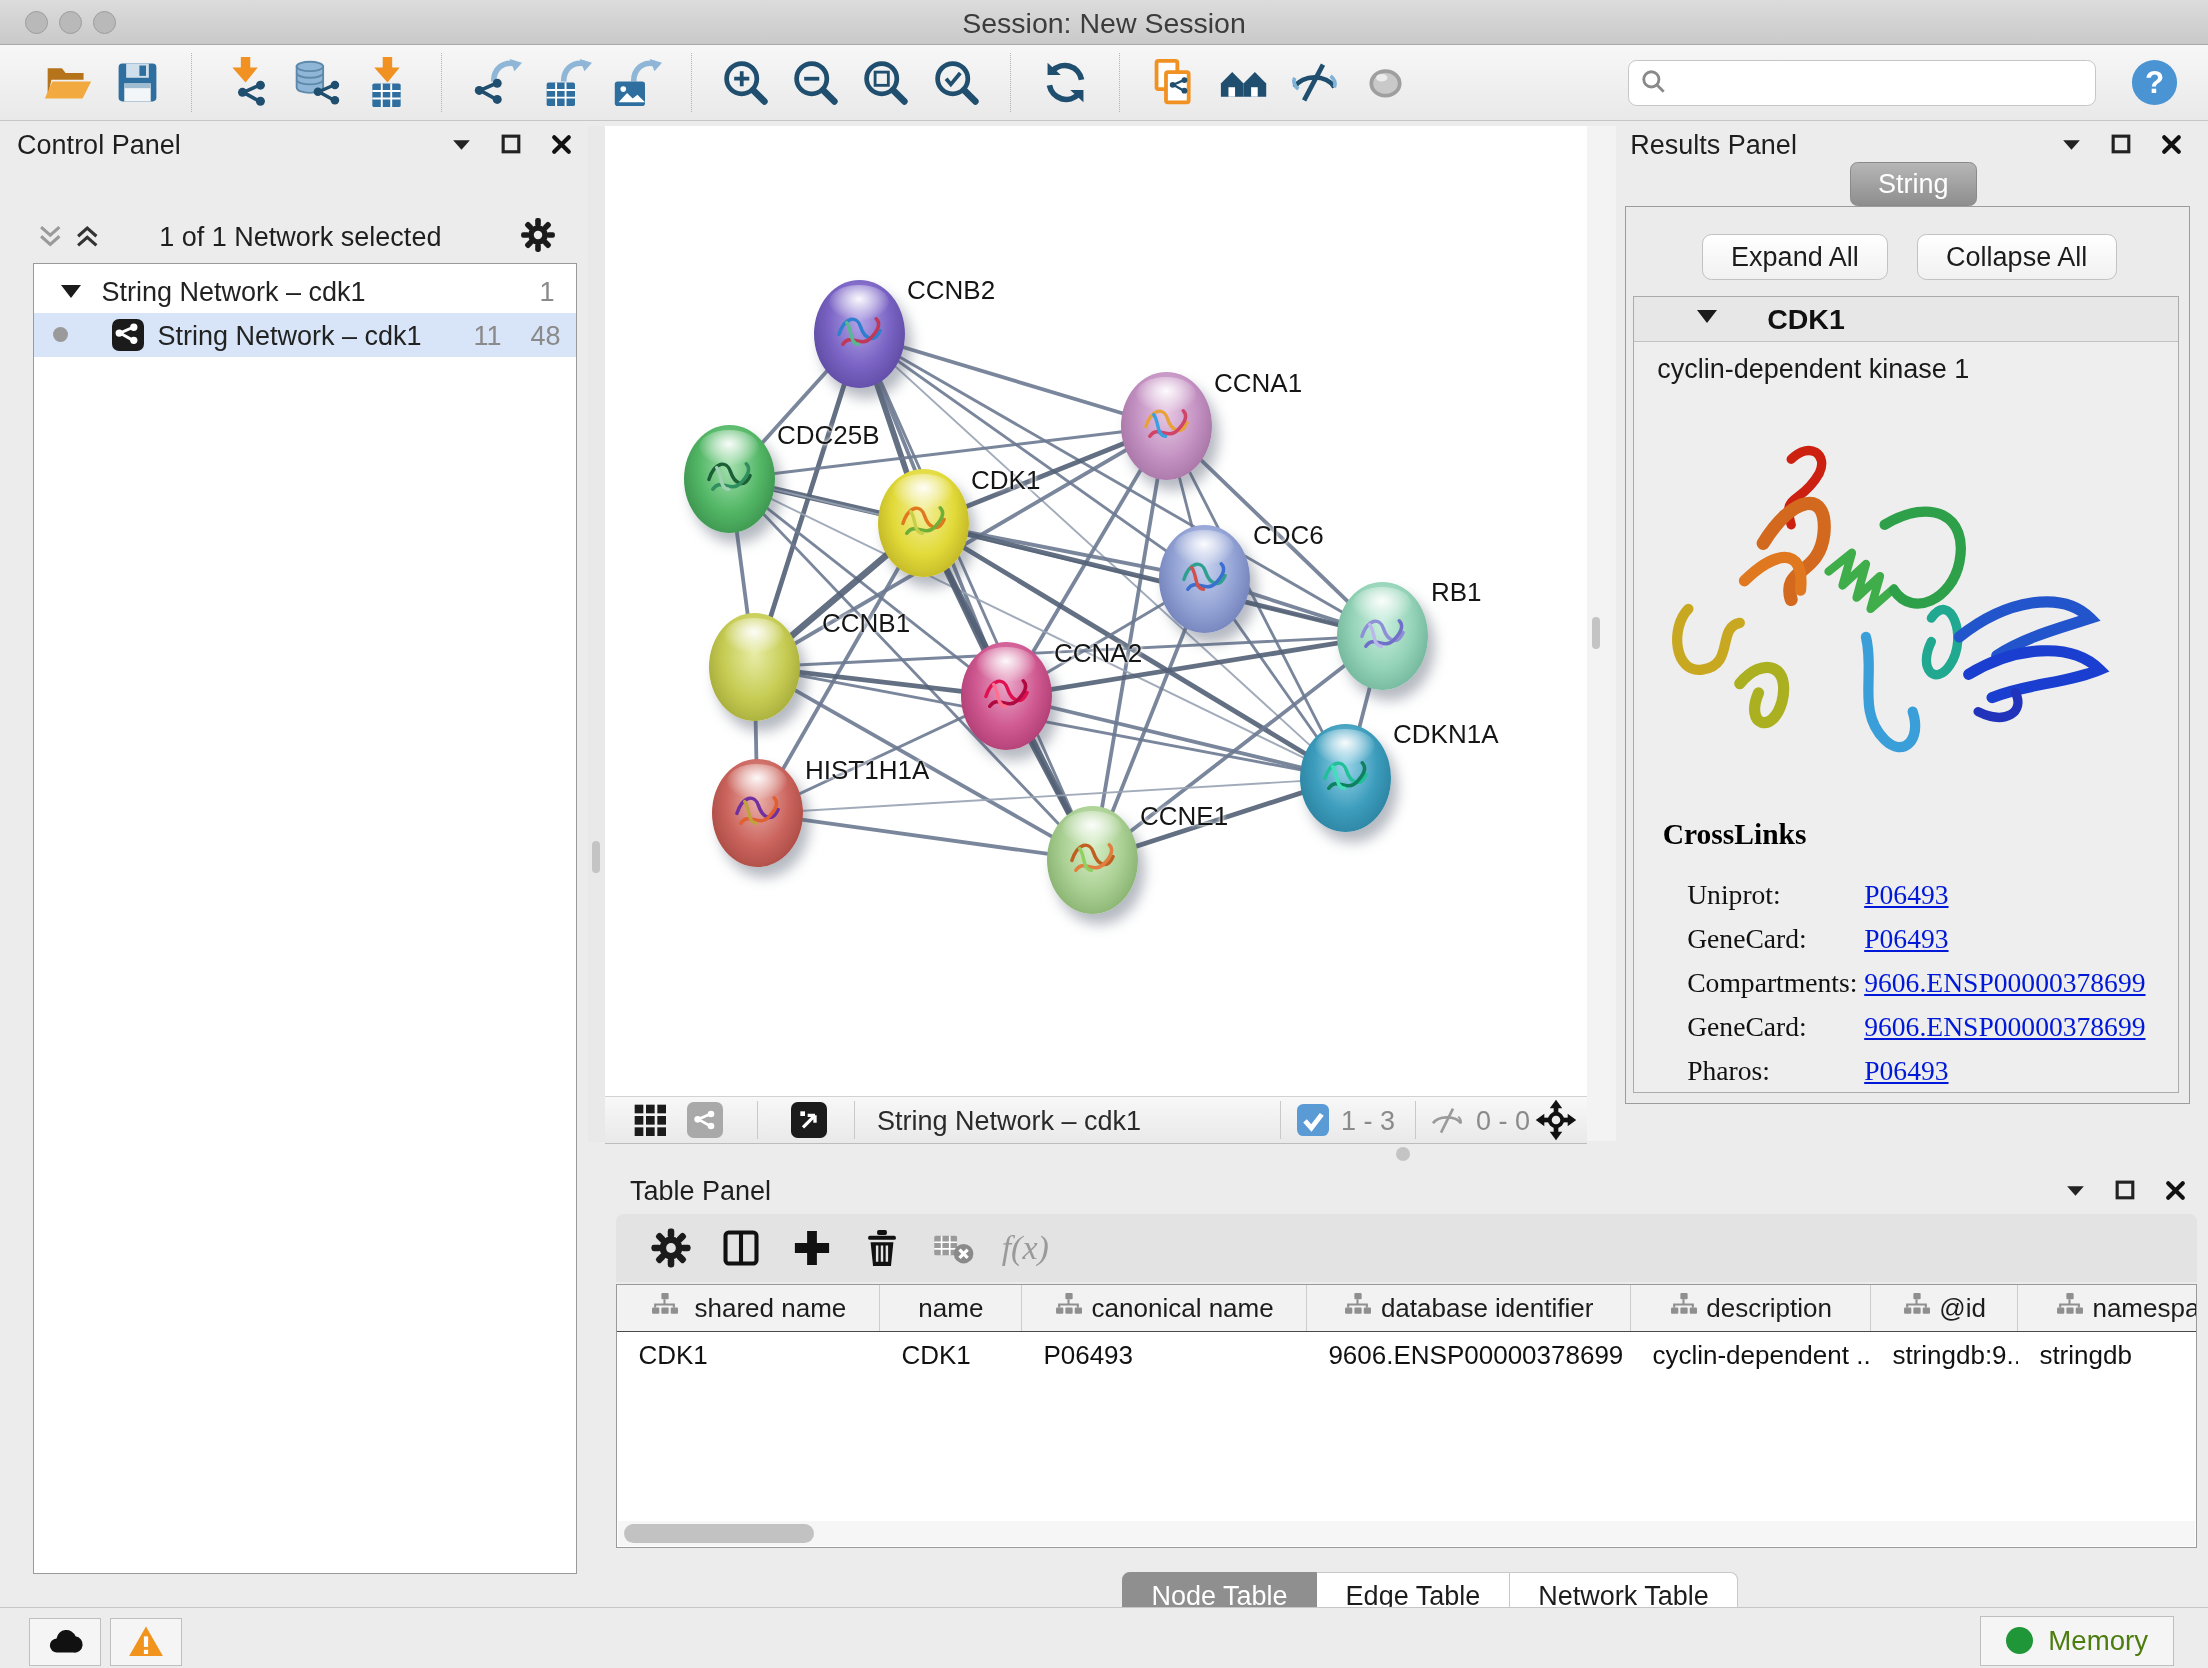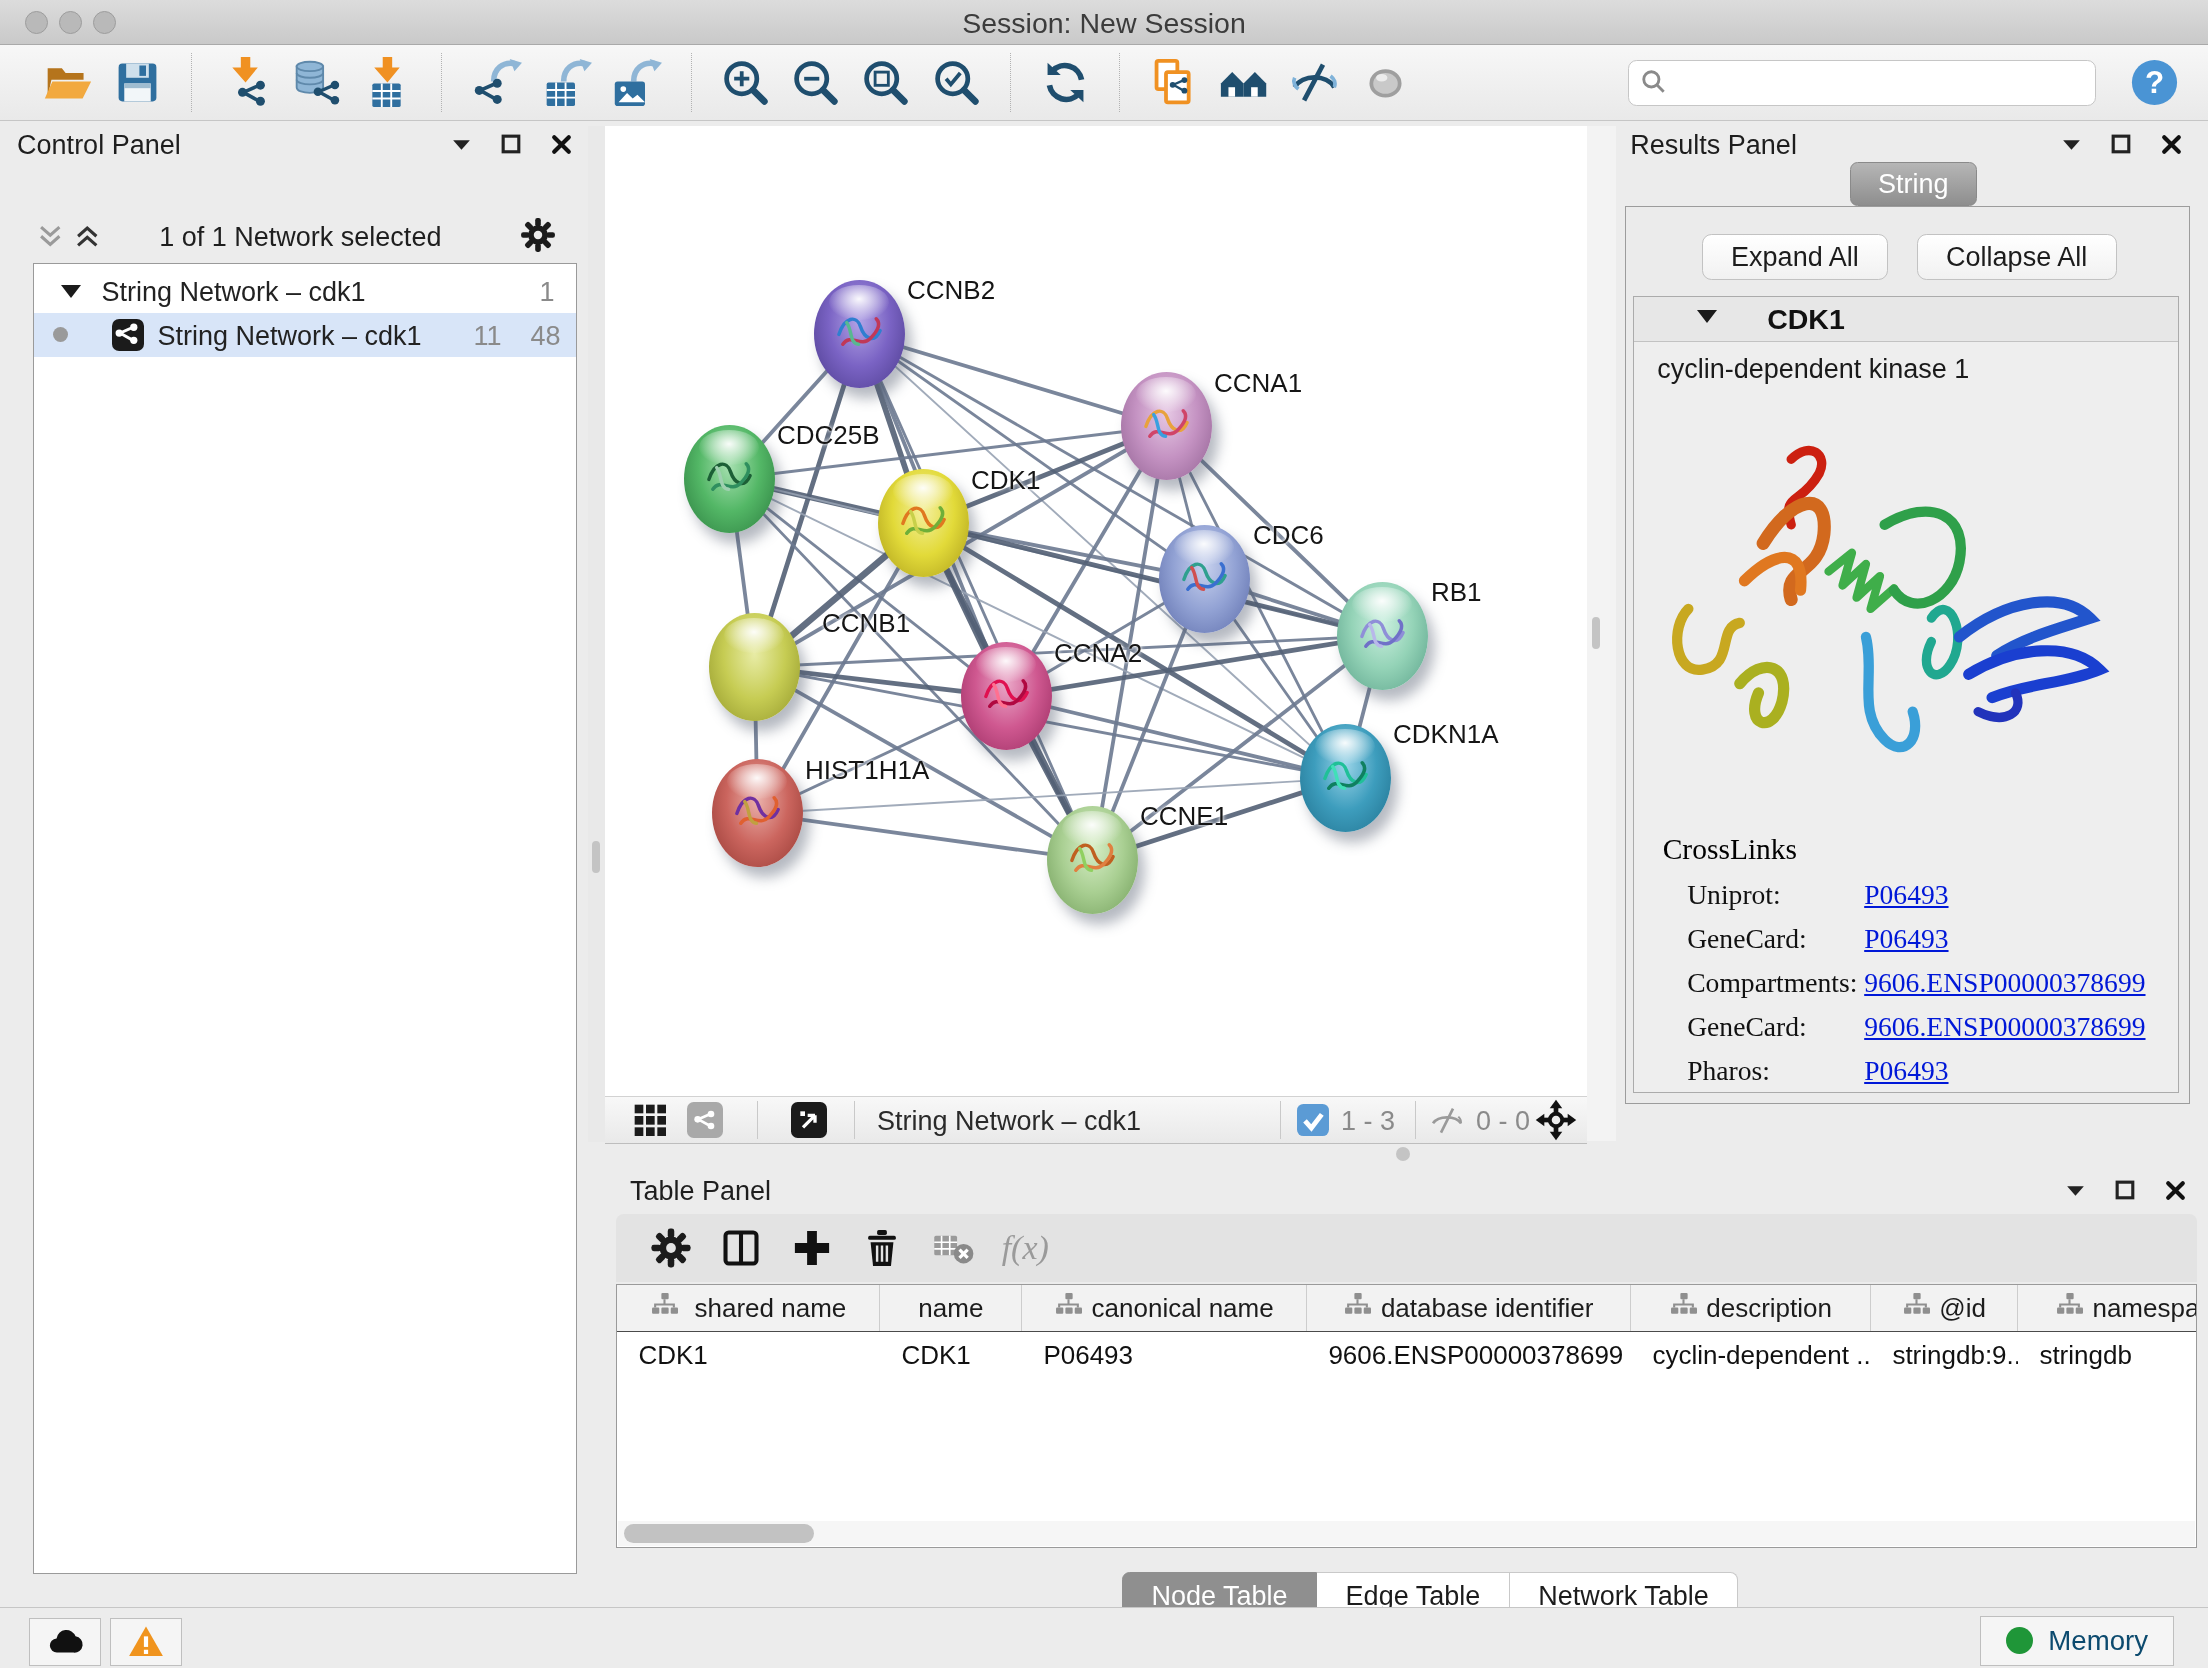--- a/index.html
+++ b/index.html
@@ -80,21 +80,21 @@
           border:1.9px solid #9c9c9c;box-sizing:border-box;}
   .rp-btn{position:absolute;top:27px;height:46px;font-size:27px;background:linear-gradient(#ffffff,#f1f1f1);
           border:1px solid #c2c2c2;border-radius:9.5px;padding:0 28.5px;line-height:44px;color:#1c1c1c;}
   .rp-sec{position:absolute;left:7.6px;top:89px;width:546px;height:797px;border:1px solid #ababab;
           background:#eeeeee;box-sizing:border-box;}
   .rp-sec-head{position:absolute;left:0;top:0;width:100%;height:44px;border-bottom:1px solid #c2c2c2;background:#e7e7e7;}
   .rp-gene{position:absolute;left:133px;top:5.7px;font-size:28.5px;font-weight:bold;color:#111;}
   .rp-desc{position:absolute;left:23px;top:57px;font-size:27px;color:#1a1a1a;}
   .protein{position:absolute;left:17px;top:103px;}
   .serif{font-family:"Liberation Serif",serif;}
-  .cl-title{position:absolute;left:28.5px;top:521px;font-size:29.5px;font-weight:normal;color:#000;margin-top:15px;}
+  .cl-title{position:absolute;left:28.5px;top:521px;font-size:29.5px;font-weight:bold;color:#000;}
   .clrows{position:absolute;left:53px;top:582px;width:476px;}
   .clrow{height:44px;font-size:27.6px;position:relative;}
   .cllabel{position:absolute;left:0;color:#111;}
   .cllink{position:absolute;left:177px;color:#0018d8;text-decoration:underline;}
   
   .table-panel{left:605px;top:1172px;width:1604px;height:422px;background:#ececec;}
   .tp-title{position:absolute;left:25px;top:3.8px;}
   .tp-toolbar{position:absolute;left:11.4px;top:42px;width:1581px;height:68px;background:#e3e3e3;
               border-radius:7.6px 7.6px 0 0;display:flex;align-items:center;padding-left:19px;box-sizing:border-box;}
   .tp-toolbar .ti{width:44px;height:44px;margin:0 13.3px;}
@@ -114,21 +114,21 @@
   .tp-tab{font-size:27px;padding:7.6px 28.5px;background:#fff;border:1px solid #c9c9c9;border-left:none;color:#1c1c1c;}
   .tp-tab:first-child{border-left:1px solid #c9c9c9;border-radius:7.6px 0 0 7.6px;}
   .tp-tab:last-child{border-radius:0 7.6px 7.6px 0;}
   .tp-tab.active{background:#8f8f8f;color:#fff;border-color:#8f8f8f;}
   
   .statusbar{left:0;top:1607px;width:2208px;height:61px;background:#ececec;border-top:1.9px solid #c6c6c6;}
   .sb-btn{position:absolute;top:9.5px;width:70px;height:46px;background:#f5f5f5;border:1.9px solid #bfbfbf;
           display:flex;align-items:center;justify-content:center;}
   .sb-btn svg{width:38px;height:38px;}
   .mem-btn{position:absolute;right:34px;top:7.6px;height:48px;background:#f5f5f5;border:1.9px solid #bfbfbf;
-           display:flex;align-items:center;padding:0 25px;gap:15px;font-size:27.6px;color:#0c4a6e;}
+           display:flex;align-items:center;padding:0 25px;gap:15px;font-size:27.6px;color:#4d7c0f;}
   .mem-dot{width:27px;height:27px;border-radius:50%;background:#1f9638;}
 </style>
 </head>
 <body>
 
 <div class="abs titlebar">
   <span class="tl" style="left:25px"></span>
   <span class="tl" style="left:59px"></span>
   <span class="tl" style="left:93px"></span>
   <div class="title-text">Session: New Session</div>

